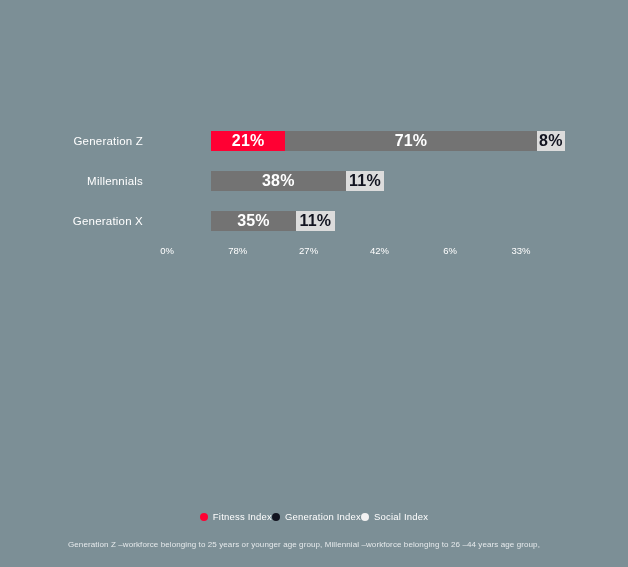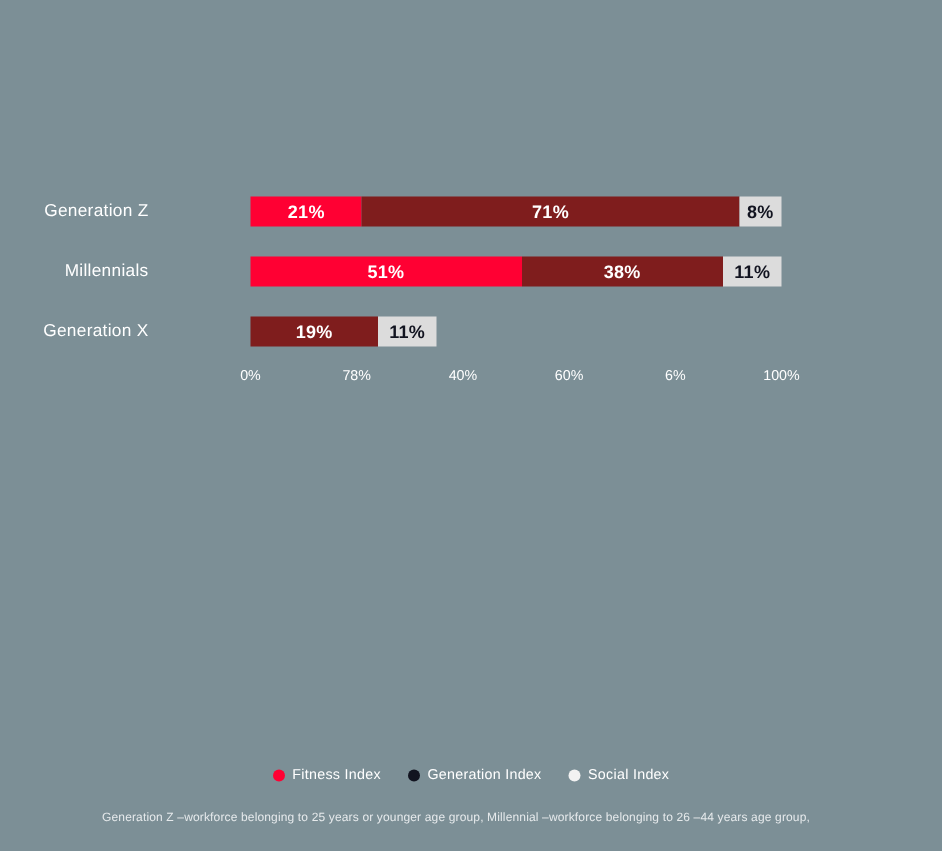--- a/index.html
+++ b/index.html
@@ -20,20 +20,21 @@
     top: 0;
     width: 628px;
     height: 567px;
   }
   
   .rows {
     position: absolute;
     left: 0;
     top: 131px;
     width: 567px;
+    padding-left: 44px;
   }
   .row {
     position: relative;
     height: 40px;
   }
   .row-label {
     position: absolute;
     right: 468px;
     top: 0;
     width: 200px;
@@ -50,27 +51,27 @@
     top: 0;
     width: 354px;
     height: 20px;
     display: flex;
   }
   .seg {
     height: 20px;
     display: flex;
     align-items: center;
     justify-content: center;
-    font-size: 12px;
+    font-size: 16px;
     font-weight: bold;
     letter-spacing: 0.2px;
     box-sizing: border-box;
   }
   .seg.fitness { background: #ff0033; color: #ffffff; }
-  .seg.resilience { background: #7f1d1d; color: #ffffff; }
+  .seg.resilience { background: #737373; color: #ffffff; }
   .seg.social { background: #dcdcdc; color: #121420; }
 
   
   .xaxis {
     position: absolute;
     left: 167px;
     top: 245px;
     width: 354px;
     height: 14px;
   }
@@ -85,21 +86,20 @@
 
   
   .legend {
     position: absolute;
     left: 0;
     top: 511px;
     width: 628px;
     display: flex;
     justify-content: center;
     align-items: center;
-    gap: 18px;
   }
   .legend-item {
     display: flex;
     align-items: center;
     gap: 5px;
   }
   .legend-dot {
     width: 8px;
     height: 8px;
     border-radius: 50%;
@@ -143,43 +143,42 @@
       <div class="bar-wrap">
         <div class="seg fitness" style="width:21%">21%</div>
         <div class="seg resilience" style="width:71%">71%</div>
         <div class="seg social" style="width:8%">8%</div>
       </div>
     </div>
 
     <div class="row">
       <div class="row-label">Millennials</div>
       <div class="bar-wrap">
-        <div class="seg fitness" style="width:51%">51%</div>
         <div class="seg resilience" style="width:38%">38%</div>
         <div class="seg social" style="width:11%">11%</div>
       </div>
     </div>
 
     <div class="row">
       <div class="row-label">Generation X</div>
       <div class="bar-wrap">
-        <div class="seg resilience" style="width:24%">19%</div>
+        <div class="seg resilience" style="width:24%">35%</div>
         <div class="seg social" style="width:11%">11%</div>
       </div>
     </div>
 
   </div>
 
   <div class="xaxis">
     <span class="tick" style="left:0%">0%</span>
     <span class="tick" style="left:20%">78%</span>
-    <span class="tick" style="left:40%">40%</span>
-    <span class="tick" style="left:60%">60%</span>
+    <span class="tick" style="left:40%">27%</span>
+    <span class="tick" style="left:60%">42%</span>
     <span class="tick" style="left:80%">6%</span>
-    <span class="tick" style="left:100%">100%</span>
+    <span class="tick" style="left:100%">33%</span>
   </div>
 
   <div class="legend">
     <div class="legend-item">
       <span class="legend-dot fitness"></span>
       <span class="legend-label">Fitness Index</span>
     </div>
     <div class="legend-item">
       <span class="legend-dot resilience"></span>
       <span class="legend-label">Generation Index</span>

